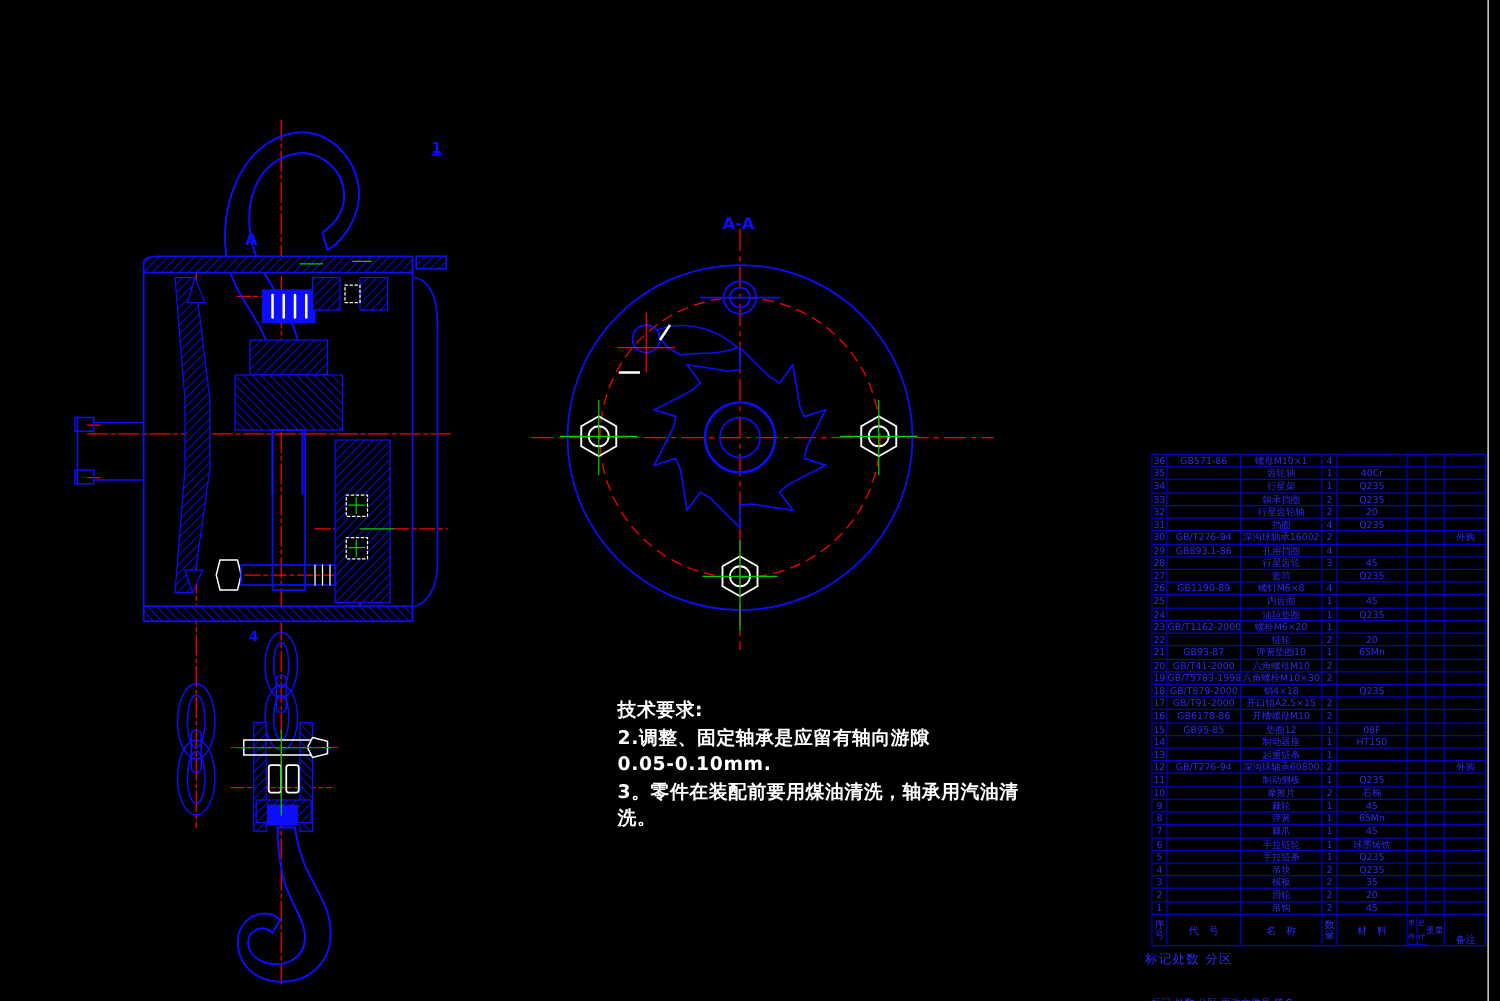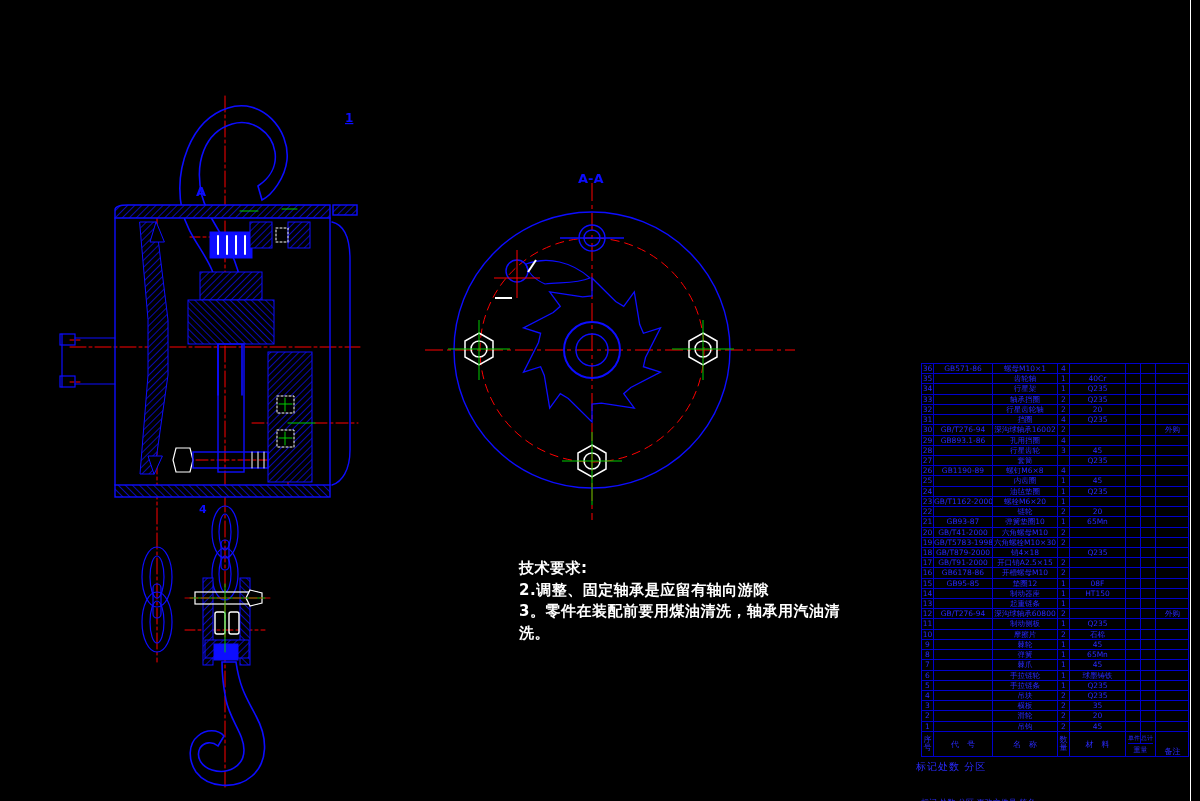--- a/index.html
+++ b/index.html
@@ -8,40 +8,40 @@
     --bd:#0000cc;      
     --rd:#ff0000;      
     --gn:#00cc00;      
     --wh:#ffffff;
   }
   html,body{margin:0;padding:0;background:#000;}
   #screen{position:relative;width:1200px;height:801px;background:#000;overflow:hidden;
           font-family:"DejaVu Sans",sans-serif;}
   svg text{font-family:"DejaVu Sans",sans-serif;}
   
-  #tech{position:absolute;left:519px;top:558px;width:390px;color:var(--wh);
+  #tech{position:absolute;left:494px;top:558px;width:390px;color:var(--wh);
         font-weight:bold;font-size:15px;line-height:21.5px;letter-spacing:.5px;}
   
   #bom{position:absolute;left:921px;top:363px;width:268px;border:1px solid var(--bd);
        box-sizing:border-box;background:#000;}
   .bom-row{display:grid;grid-template-columns:12px 59px 65px 12px 56px 15px 15px 33px;
        height:10.22px;box-sizing:border-box;border-bottom:1px solid var(--bd);}
   .bom-row:last-child{border-bottom:none;}
   .bom-row>div{border-right:1px solid var(--bd);box-sizing:border-box;color:var(--bl);
        font-size:7.5px;line-height:9px;text-align:center;overflow:hidden;white-space:nowrap;}
   .bom-row>div:last-child{border-right:none;}
   #bom-header{position:absolute;left:921px;top:731px;width:268px;height:26px;
        border:1px solid var(--bd);box-sizing:border-box;display:grid;
        grid-template-columns:12px 59px 65px 12px 56px 30px 33px;background:#000;}
   #bom-header>div{border-right:1px solid var(--bd);box-sizing:border-box;color:var(--bl);
        display:flex;align-items:center;justify-content:center;font-size:8px;
        overflow:hidden;text-align:center;}
   #bom-header>div:last-child{border-right:none;margin-top:15px;}
   .stacked{flex-direction:column;line-height:8px;font-size:7px;}
-  #wcell{display:flex;flex-direction:column;padding:0;}
+  #wcell{display:flex;flex-direction:row;padding:0;}
   #wcell .wtop{display:flex;flex:1;border-bottom:1px solid var(--bd);}
   #wcell .wtop>span{flex:1;font-size:6px;line-height:11px;text-align:center;color:var(--bl);}
   #wcell .wtop>span:first-child{border-right:1px solid var(--bd);}
   #wcell .wbot{flex:1;font-size:7px;line-height:12px;text-align:center;color:var(--bl);}
   #bom-footer{position:absolute;left:916px;top:760px;color:var(--bl);font-size:10px;
        letter-spacing:1px;white-space:nowrap;}
   #bom-partial{position:absolute;left:921px;top:797px;height:4px;width:268px;overflow:hidden;
        color:var(--bl);font-size:8px;white-space:nowrap;}
   #sheet-border{position:absolute;left:1190px;top:0;width:1px;height:801px;background:var(--wh);}
 </style>
@@ -240,20 +240,21 @@
         <line x1="517" y1="250" x2="517" y2="298" stroke="var(--rd)" stroke-width="1"></line>
         <line x1="495" y1="298" x2="512" y2="298" stroke="var(--wh)" stroke-width="2"></line>
         <line x1="528" y1="272" x2="536" y2="260" stroke="var(--wh)" stroke-width="2"></line>
       </g>
     </g>
   </svg>
 
   <div id="tech">
     <div>技术要求:</div>
     <div>2.调整、固定轴承是应留有轴向游隙</div>
+    <div>0.05-0.10mm.</div>
     <div>3。零件在装配前要用煤油清洗，轴承用汽油清</div>
     <div>洗。</div>
   </div>
 
   <div id="bom">
       <div class="bom-row">
         <div>36</div>
         <div>GB571-86</div>
         <div>螺母M10×1</div>
         <div>4</div>

